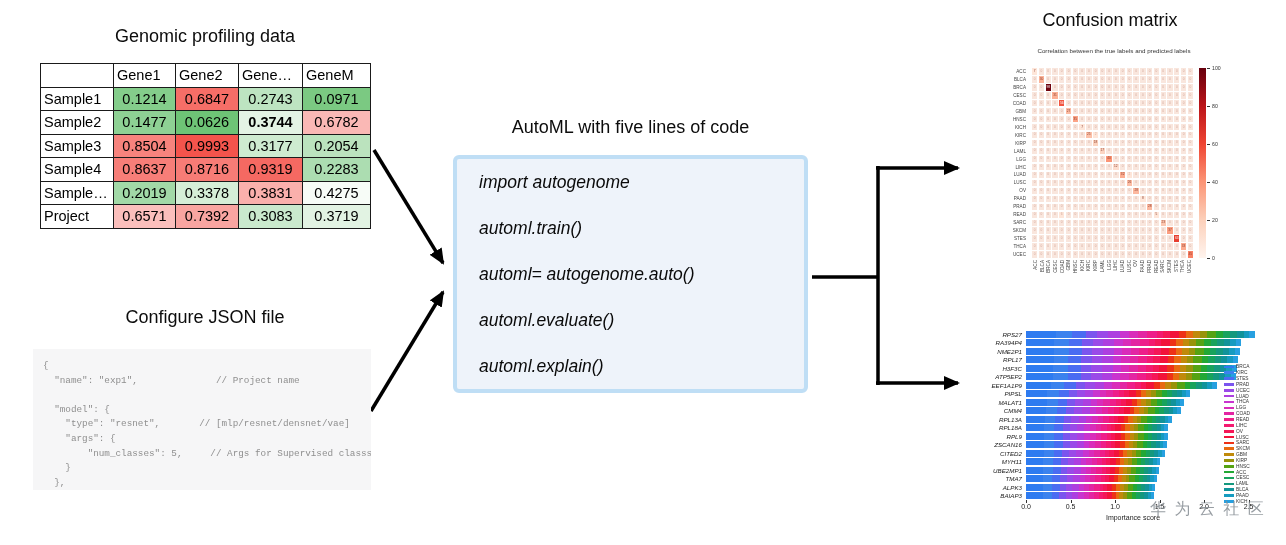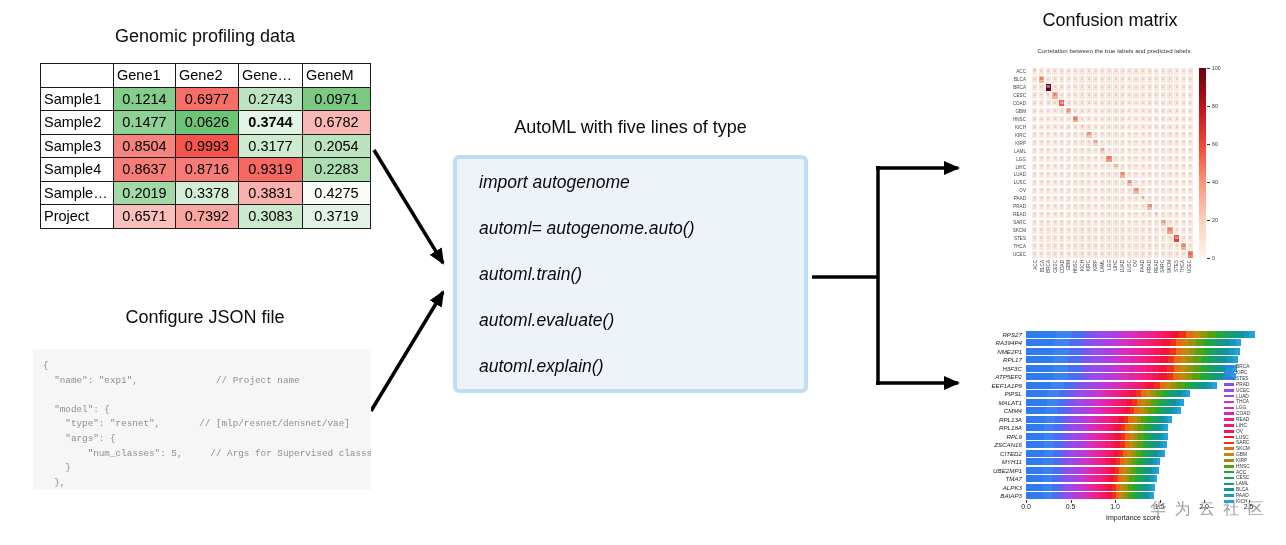--- a/index.html
+++ b/index.html
@@ -93,21 +93,21 @@
         <tr>
           <th></th>
           <th>Gene1</th>
           <th>Gene2</th>
           <th>Gene…</th>
           <th>GeneM</th>
         </tr>
         <tr>
           <th>Sample1</th>
           <td style="background: rgb(132, 205, 139);">0.1214</td>
-          <td style="background: rgb(246, 110, 103);">0.6977</td>
+          <td style="background: rgb(246, 110, 103);">0.6847</td>
           <td style="background: rgb(189, 228, 193);">0.2743</td>
           <td style="background: rgb(123, 201, 130);">0.0971</td>
         </tr>
         <tr>
           <th>Sample2</th>
           <td style="background: rgb(142, 209, 148);">0.1477</td>
           <td style="background: rgb(110, 196, 118);">0.0626</td>
           <td style="background: rgb(227, 243, 228); font-weight: bold;">0.3744</td>
           <td style="background: rgb(250, 184, 181);">0.6782</td>
         </tr>
@@ -146,25 +146,25 @@
   <pre id="jsonbox">{
   "name": "exp1",              // Project name
 
   "model": {
     "type": "resnet",       // [mlp/resnet/densnet/vae]
     "args": {
         "num_classes": 5,     // Args for Supervised classs
     }
   },</pre>
 
-  <div class="sec-title" style="left:453px;top:117px;width:355px;">AutoML with five lines of type</div>
+  <div class="sec-title" style="left:453px;top:117px;width:355px;">AutoML with five lines of code</div>
   <div id="codebox">
       <div class="code-line">import autogenome</div>
+      <div class="code-line">automl.train()</div>
       <div class="code-line">automl= autogenome.auto()</div>
-      <div class="code-line">automl.train()</div>
       <div class="code-line">automl.evaluate()</div>
       <div class="code-line">automl.explain()</div>
     </div>
 
   <div class="sec-title" style="left:1005px;top:10px;width:210px;">Confusion matrix</div>
   <div class="cm-subtitle">Correlation between the true labels and predicted labels</div>
   <div id="cm-ylabels">
       <div>ACC</div>
       <div>BLCA</div>
       <div>BRCA</div>

